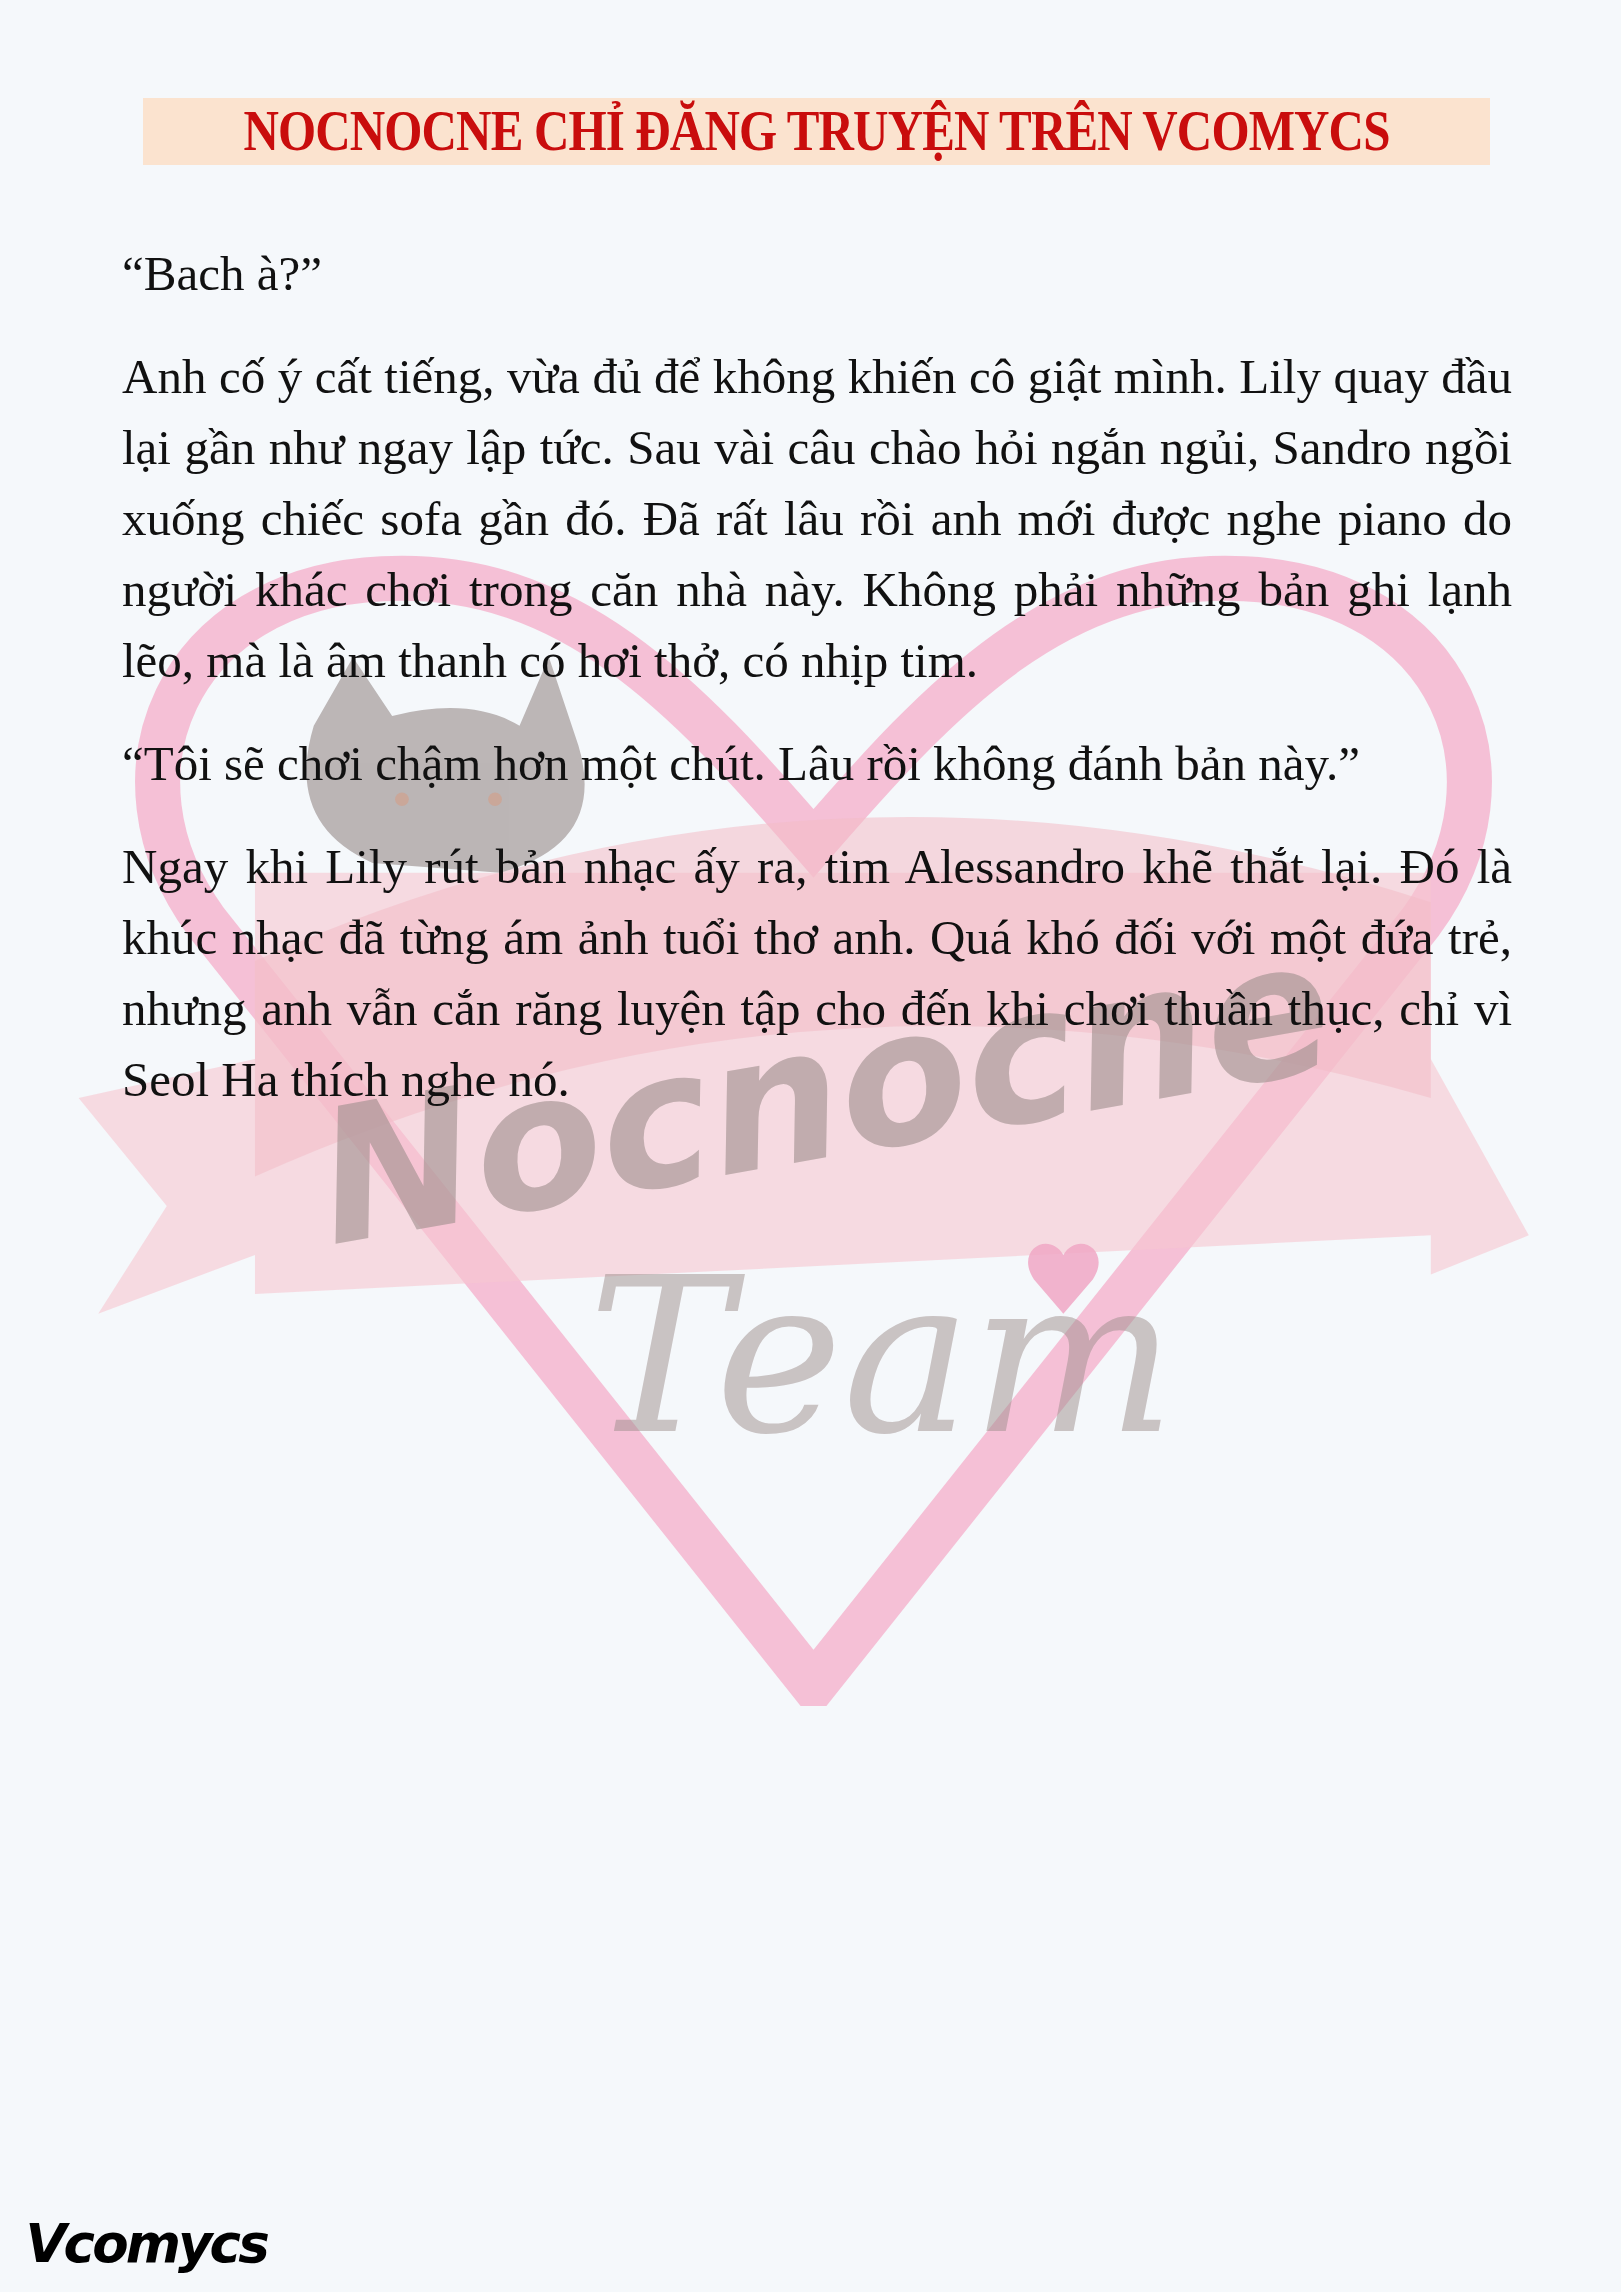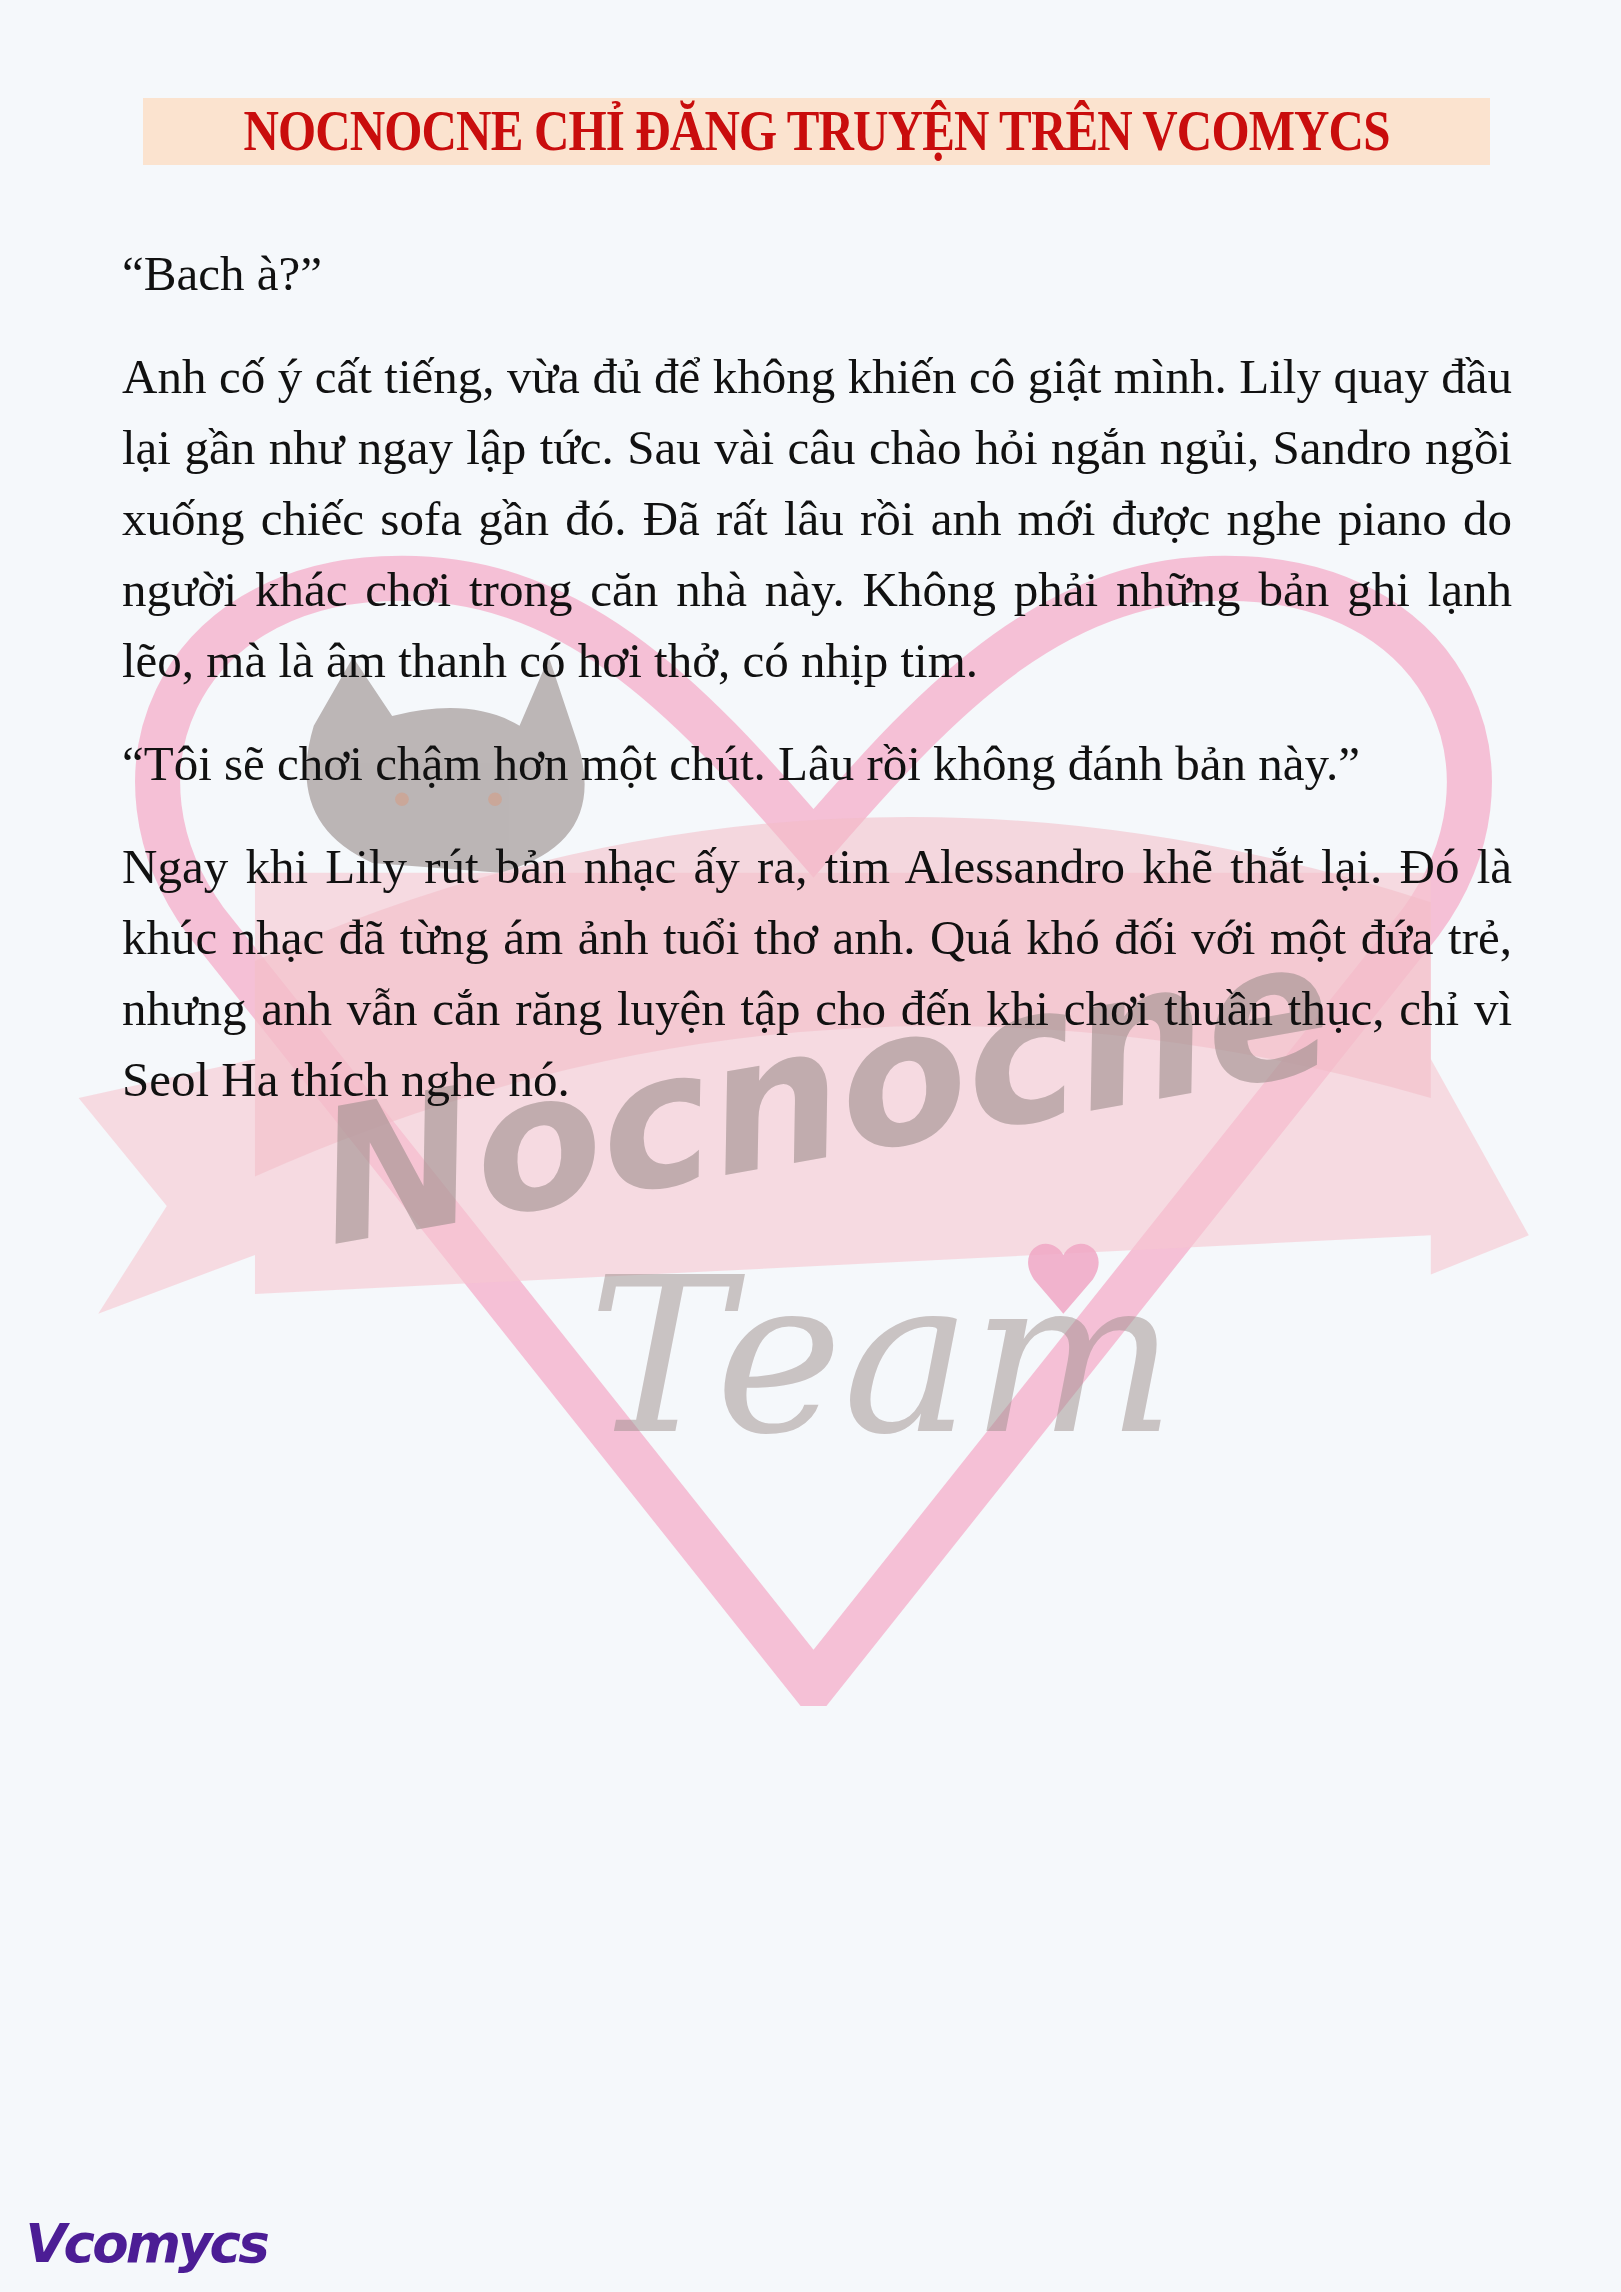--- a/index.html
+++ b/index.html
@@ -26,21 +26,21 @@
     }
     .content {
       position: absolute; left: 122px; top: 192px; width: 1390px; z-index: 2;
       color: #111; font-size: 49px; line-height: 71px; margin-top: 46px;
     }
     .content p { margin: 0 0 32px 0; text-align: justify; }
     .content p.italic { font-style: italic; }
     .logo {
       position: absolute; left: 25.5px; top: 2213px; z-index: 2;
       font-family: "DejaVu Sans", sans-serif; font-style: italic; font-weight: bold;
-      font-size: 53px; color: #4c1d95; letter-spacing: -2.9px;
+      font-size: 53px; color: #000000; letter-spacing: -2.9px;
     }
   </style>
 </head>
 <body>
 
 <svg class="watermark" viewBox="0 0 1540 1180">
 
   <path d="M770 1160 L150 380 C40 230 120 40 330 30 C520 20 640 150 770 300 C900 150 1020 20 1210 30 C1420 40 1500 230 1390 380 Z" fill="none" stroke="#f4b6cf" stroke-width="46" opacity="0.85"></path>
 
   <path d="M20 560 L200 520 L200 330 L1400 330 L1400 520 L1500 700 L1400 740 L1400 700 L200 760 L200 720 L40 780 L110 670 Z" fill="#f6c7d0" opacity="0.6"></path>

